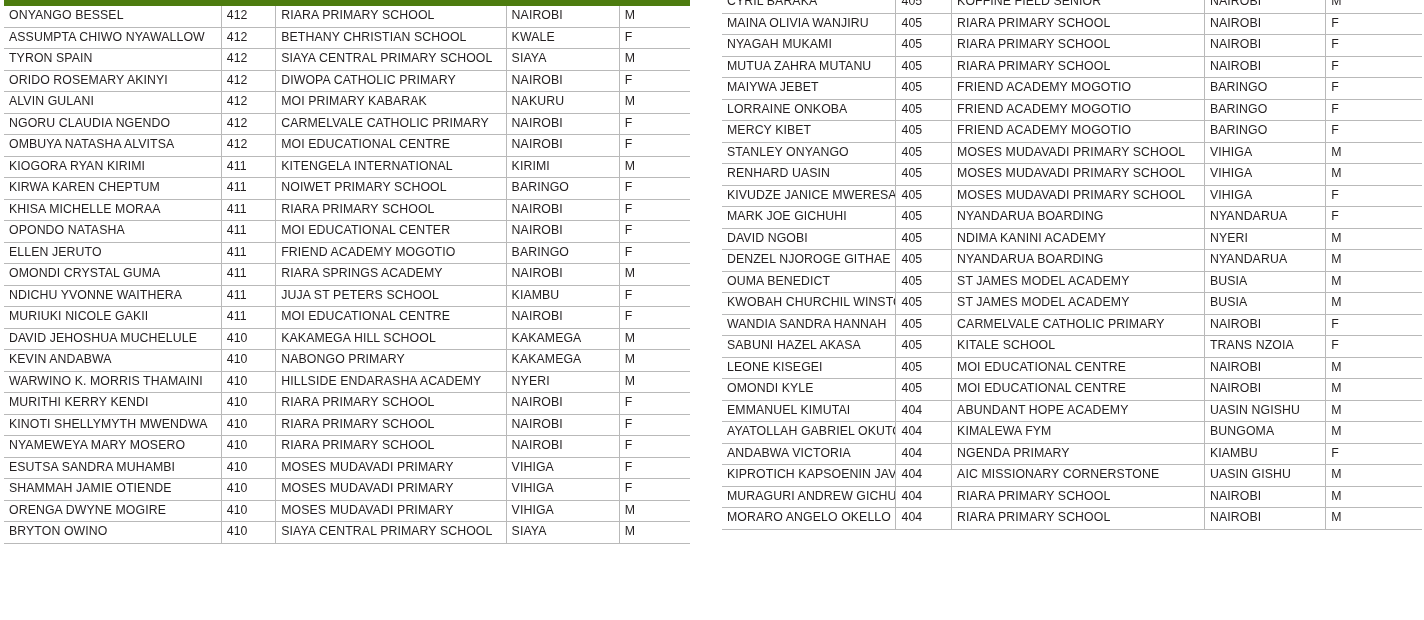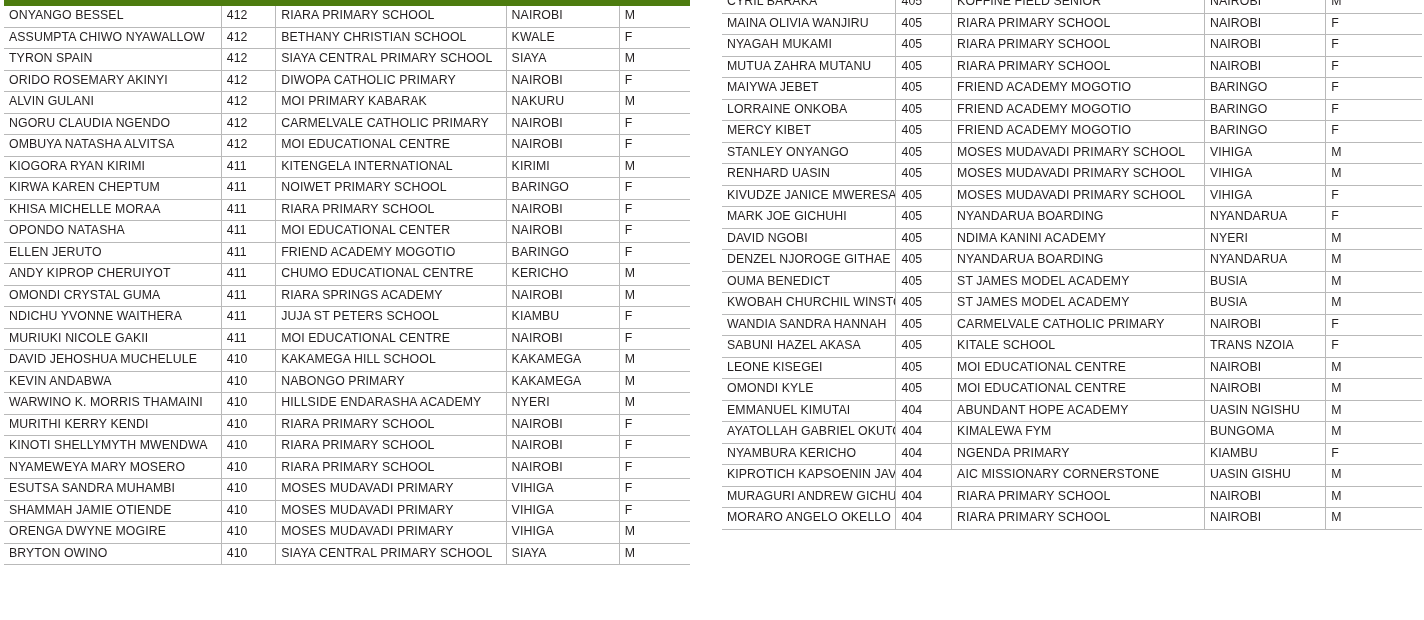--- a/index.html
+++ b/index.html
@@ -162,27 +162,20 @@
             <td class="school">MOI EDUCATIONAL CENTER</td>
             <td class="county">NAIROBI</td>
             <td class="gender">F</td>
           </tr>
         <tr>
             <td class="name">ELLEN JERUTO</td>
             <td class="score">411</td>
             <td class="school">FRIEND ACADEMY MOGOTIO</td>
             <td class="county">BARINGO</td>
             <td class="gender">F</td>
-          </tr>
-        <tr>
-            <td class="name">ANDY KIPROP CHERUIYOT</td>
-            <td class="score">411</td>
-            <td class="school">CHUMO EDUCATIONAL CENTRE</td>
-            <td class="county">KERICHO</td>
-            <td class="gender">M</td>
           </tr>
         <tr>
             <td class="name">OMONDI CRYSTAL GUMA</td>
             <td class="score">411</td>
             <td class="school">RIARA SPRINGS ACADEMY</td>
             <td class="county">NAIROBI</td>
             <td class="gender">M</td>
           </tr>
         <tr>
             <td class="name">NDICHU YVONNE WAITHERA</td>
@@ -423,21 +416,21 @@
             <td class="gender">M</td>
           </tr>
         <tr>
             <td class="name">AYATOLLAH GABRIEL OKUTOI</td>
             <td class="score">404</td>
             <td class="school">KIMALEWA FYM</td>
             <td class="county">BUNGOMA</td>
             <td class="gender">M</td>
           </tr>
         <tr>
-            <td class="name">NYAMBURA KERICHO</td>
+            <td class="name">ANDABWA VICTORIA</td>
             <td class="score">404</td>
             <td class="school">NGENDA PRIMARY</td>
             <td class="county">KIAMBU</td>
             <td class="gender">F</td>
           </tr>
         <tr>
             <td class="name">KIPROTICH KAPSOENIN JAVIER</td>
             <td class="score">404</td>
             <td class="school">AIC MISSIONARY CORNERSTONE</td>
             <td class="county">UASIN GISHU</td>

